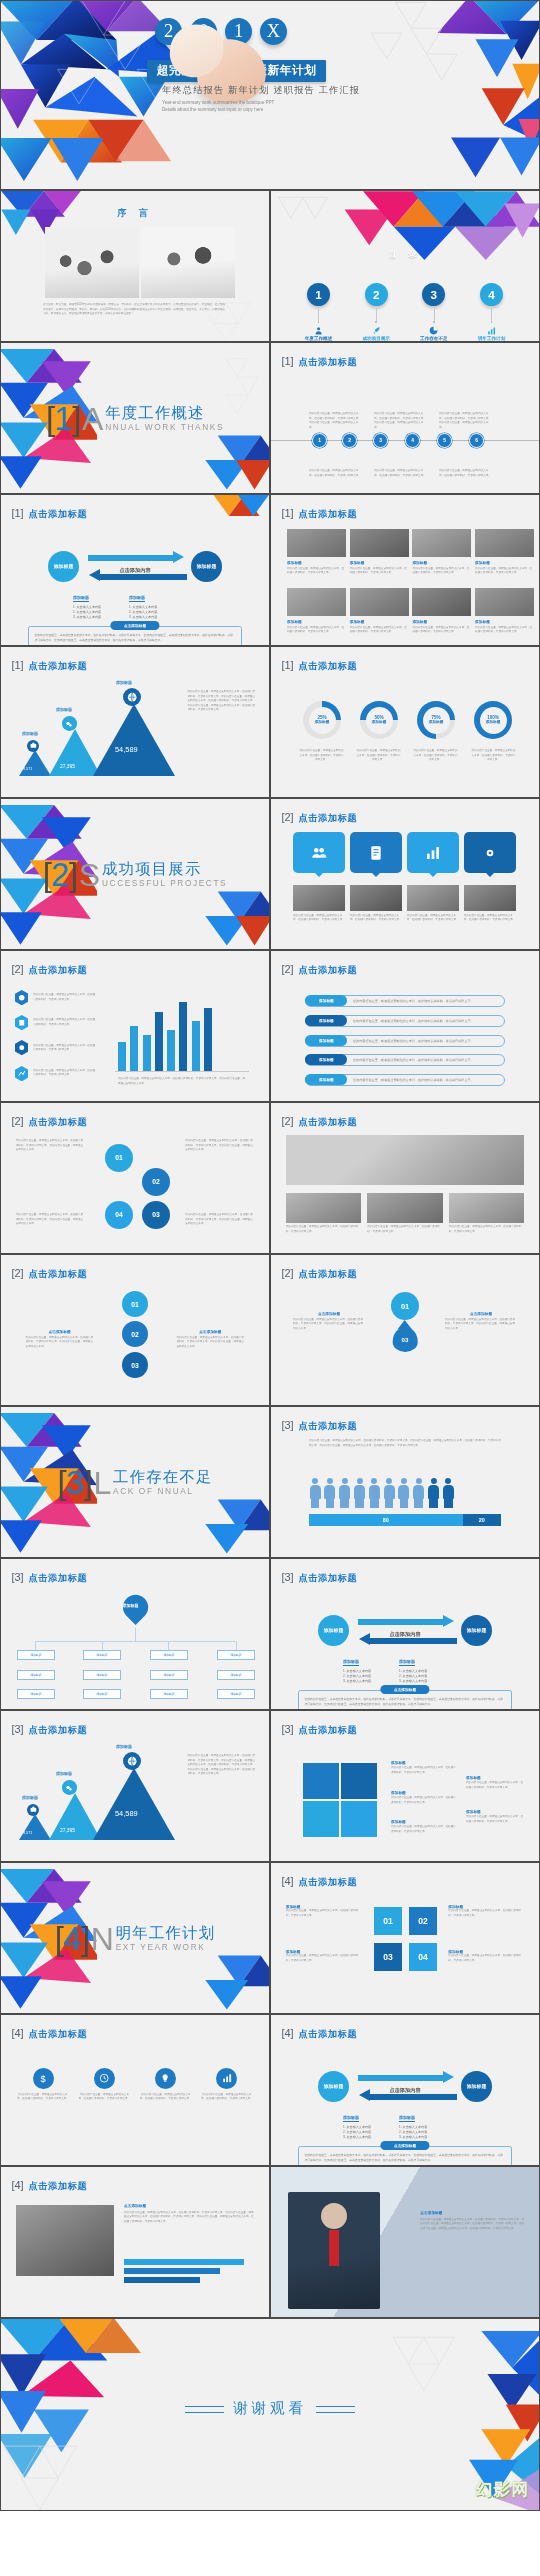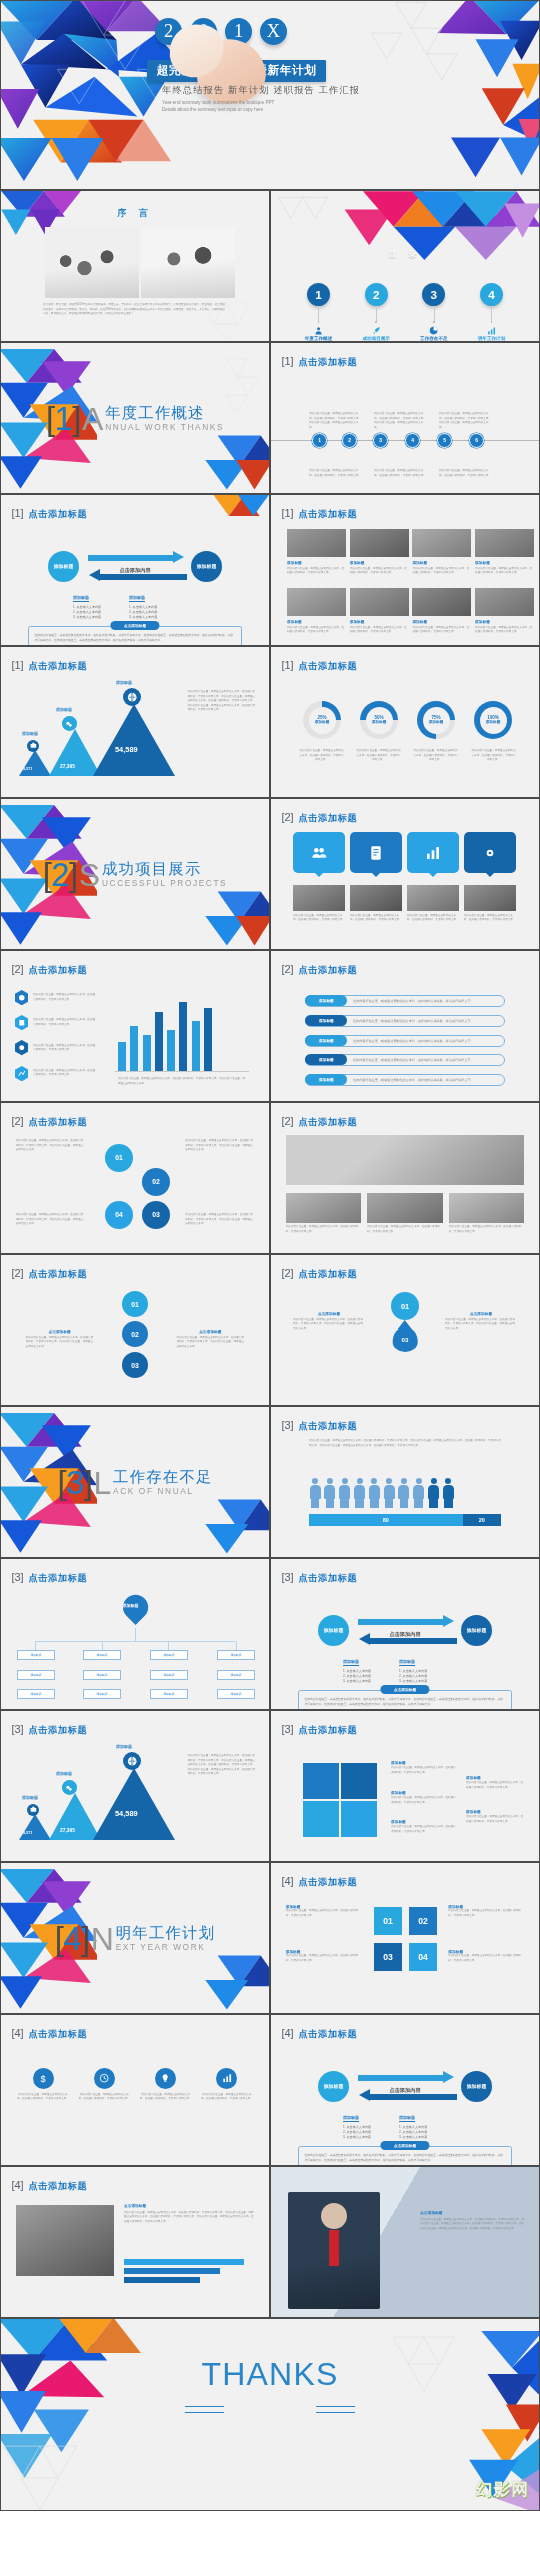--- a/index.html
+++ b/index.html
@@ -164,21 +164,21 @@
   
   .pg{ position:absolute; display:flex; gap:3.7px; }
   .pg .cell{ width:59px; }
   .pg .img{ height:28px; background:linear-gradient(150deg,#9c9c9c,#6c6c6c); }
   .pg .img.v2{ background:linear-gradient(150deg,#8d8d8d,#5a5a5a); }
   .pg .img.v3{ background:linear-gradient(150deg,#adadad,#7b7b7b); }
   .pg h5{ font-size:3.7px; color:#1f7ac4; margin:3.1px 0 1.8px; }
 
   
   .mt{ position:absolute; width:0;height:0; border-left-style:solid; border-right-style:solid; border-bottom-style:solid; border-left-color:transparent; border-right-color:transparent;}
-  .mt-val{ position:absolute; color:#fff; font-weight:700; }
+  .mt-val{ position:absolute; color:#fff; font-weight:400; }
   .mt-lab{ position:absolute; color:#2a86c9; font-size:4px; font-weight:700; }
   .mt-ic{ position:absolute; border-radius:50%; }
 
   
   .ring{ position:absolute; width:38px;height:38px; border-radius:50%; }
   .ring .txt{ position:absolute; inset:0; display:flex; flex-direction:column; align-items:center; justify-content:center; color:#1f7ac4; font-weight:700; }
   .ring .pc{ font-size:4.6px; }
   .ring .nm{ font-size:3.7px; line-height:1.15; }
 
   
@@ -1375,21 +1375,21 @@
         <polygon points="150,160 230,160 190,220" fill="#f79c1e"></polygon>
         <polygon points="190,220 250,170 250,270" fill="#2aa3e4"></polygon>
         <polygon points="130,210 210,210 170,272" fill="#1f8ae8"></polygon>
         <polygon points="170,272 250,222 250,300" fill="#c08fd8" opacity=".8"></polygon>
         <g stroke="#dedede" fill="none">
           <polygon points="6,10 56,10 31,54"></polygon>
             <polygon points="56,10 106,10 81,54"></polygon>
           <polygon points="31,54 81,54 56,98"></polygon>
         </g>
       </svg>
-      <div class="th-big">THANKS</div>
+      <div class="th-sub">谢谢观看</div>
       <div class="th-rule" style="left:184px;"></div>
       <div class="th-rule" style="right:184px;"></div>
       <div class="watermark">幻影网</div>
     </div>
   </div>
 
 </div>
 
 
 </body></html>

